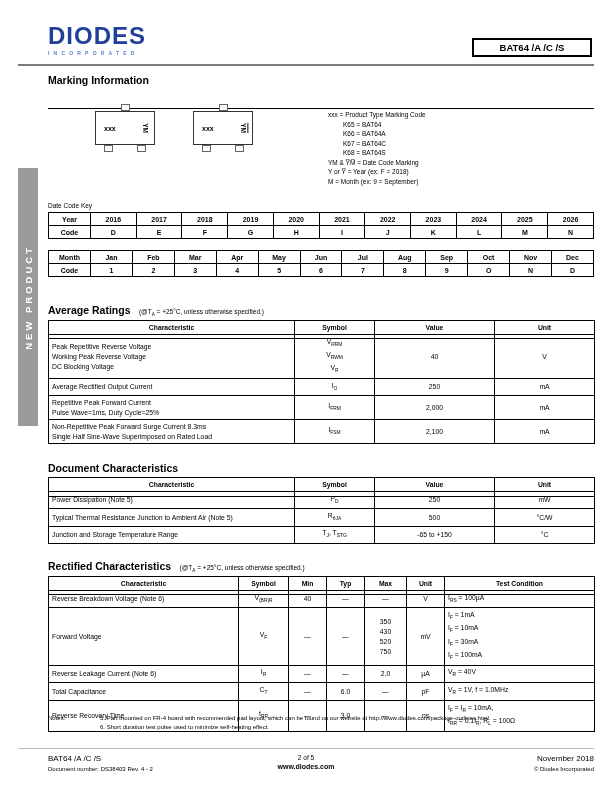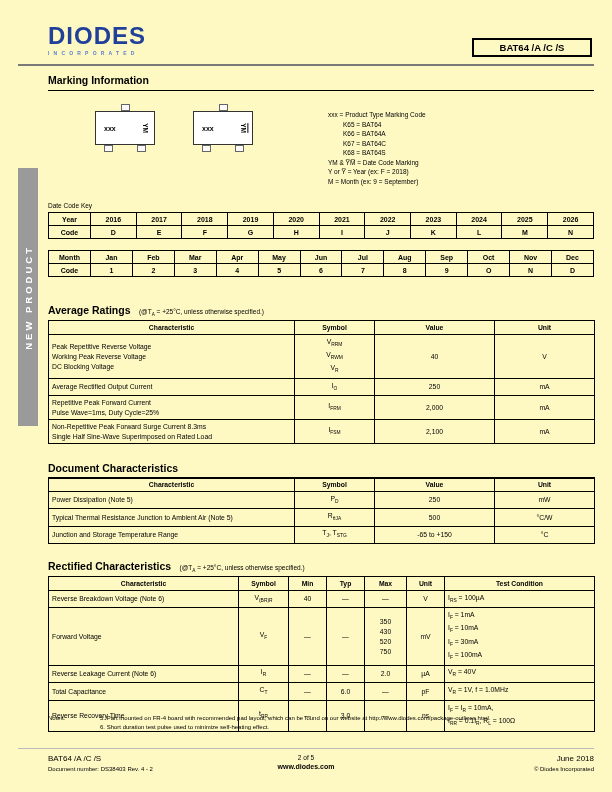--- a/index.html
+++ b/index.html
@@ -1,34 +1,34 @@
 <!DOCTYPE html>
 <html><head>
 <meta charset="utf-8">
 <style>
   * { margin:0; padding:0; box-sizing:border-box; }
   body { background:#e8e8e8; font-family:"Liberation Sans", sans-serif; }
-  .page { position:relative; width:612px; height:792px; margin:0 auto; background:#fef9c3; color:#000; overflow:hidden; }
+  .page { position:relative; width:612px; height:792px; margin:0 auto; background:#ffffff; color:#000; overflow:hidden; }
 
   
   .logo { position:absolute; left:48px; top:24px; }
   .logo-text { font-size:24px; font-weight:bold; color:#21409a; letter-spacing:1px; line-height:24px; }
   .logo-sub { font-size:5px; letter-spacing:4.2px; color:#5b7fd0; margin-top:2px; font-weight:bold; }
   .part-box { position:absolute; left:472px; top:38px; width:120px; height:19px; border:2px solid #000;
               display:flex; align-items:center; justify-content:center; font-size:9.5px; font-weight:bold; }
   .header-rule { position:absolute; left:18px; top:64px; width:576px; height:2px; background:#7a7a7a; }
 
   
   .sidebar { position:absolute; left:18px; top:168px; width:20px; height:258px; background:#9a9a9a;
              display:flex; align-items:center; justify-content:center; }
   .sidebar span { writing-mode:vertical-rl; transform:rotate(180deg); color:#fff; font-weight:bold;
                   font-size:9.5px; letter-spacing:3px; white-space:nowrap; }
 
   
-  .sect { position:absolute; left:48px; width:546px; border-bottom:1px solid #000; padding-bottom:2px; }
+  .sect { position:absolute; left:48px; width:546px; border-bottom:1px solid #000; padding-bottom:20px; }
   .st { font-size:10.5px; font-weight:bold; }
   .ss { font-size:6.5px; margin-left:4px; }
 
   
   .pkg-row { position:absolute; left:95px; top:104px; display:flex; gap:38px; }
   .pkg { display:flex; flex-direction:column; align-items:center; }
   .pin { width:9px; height:7px; border:1px solid #666; background:#fafafa; }
   .pkg-body { position:relative; width:60px; height:34px; border:1.5px solid #333; background:#fff; }
   .pkg-xxx { position:absolute; left:8px; top:50%; transform:translateY(-50%); font-size:7px; font-weight:bold; }
   .pkg-ym  { position:absolute; right:3px; top:50%; transform:translateY(-50%) rotate(90deg); font-size:6.5px; font-weight:bold; }
@@ -370,17 +370,17 @@
   <div class="footer-rule"></div>
   <div class="foot-left">
     <div class="f1">BAT64 /A /C /S</div>
     <div class="f2">Document number: DS38403 Rev. 4 - 2</div>
   </div>
   <div class="foot-center">
     <div class="f1">2 of 5</div>
     <div class="f2">www.diodes.com</div>
   </div>
   <div class="foot-right">
-    <div class="f1">June 2018</div>
+    <div class="f1">November 2018</div>
     <div class="f2">© Diodes Incorporated</div>
   </div>
 
 </div>
 
 </body></html>

